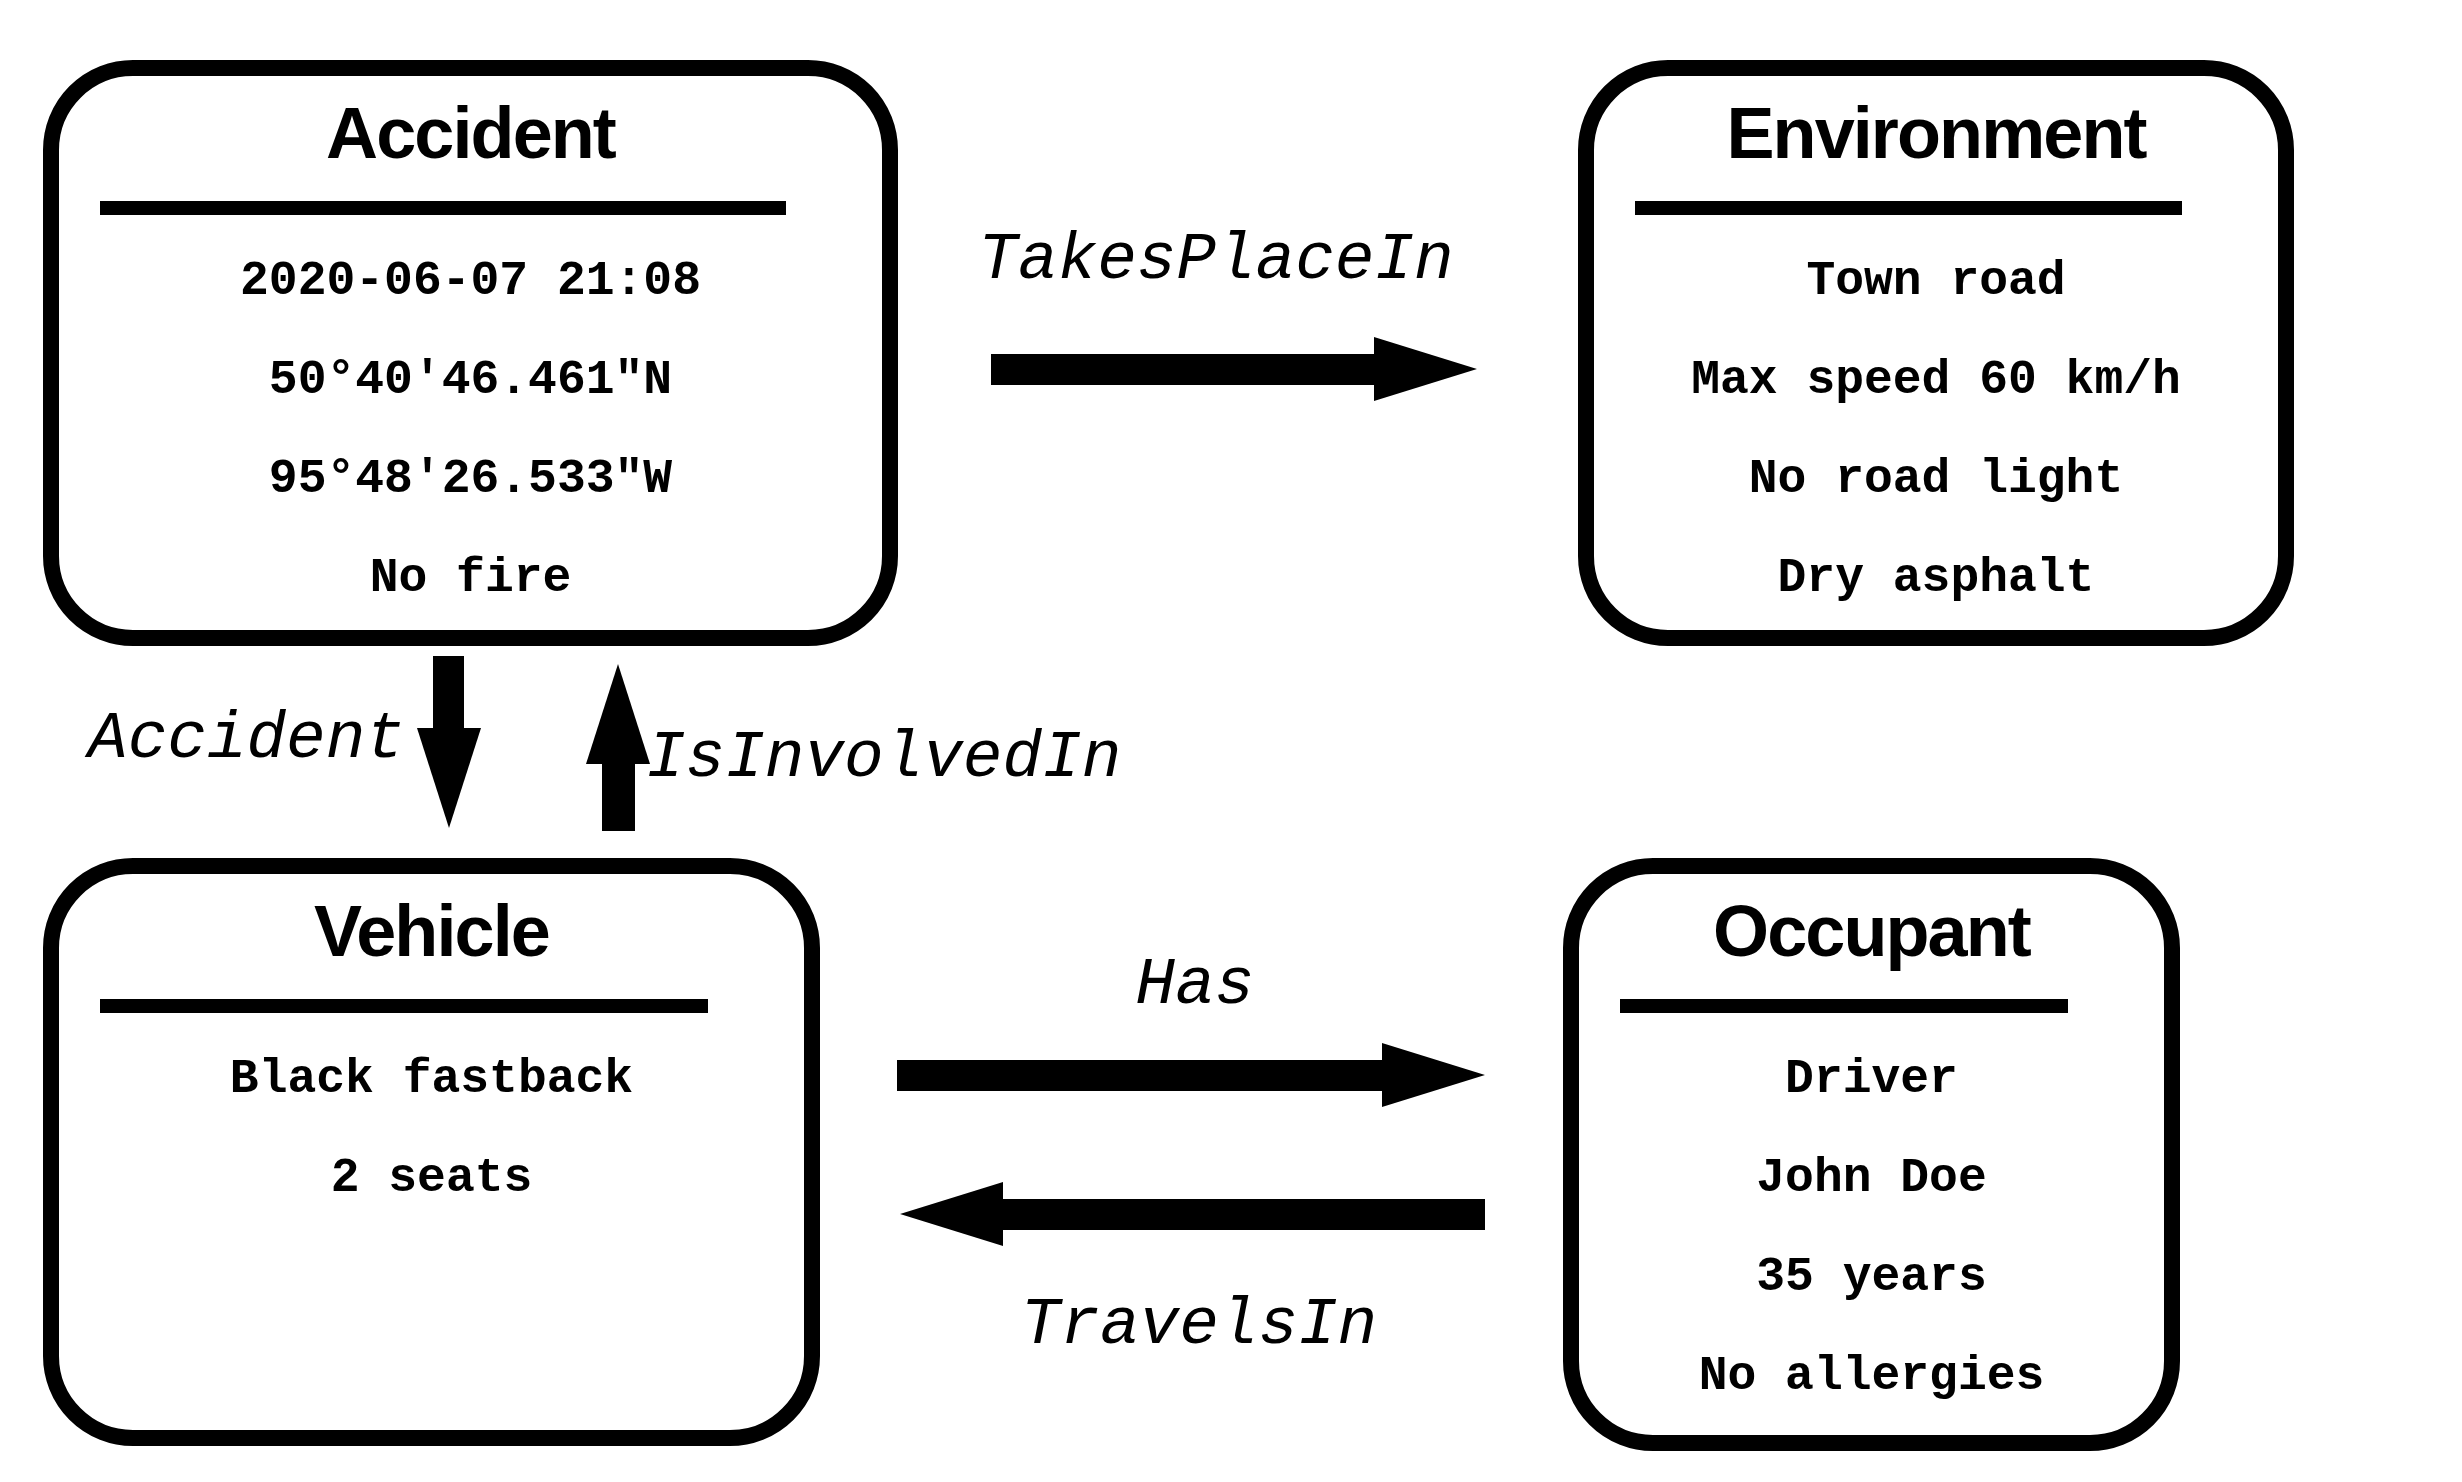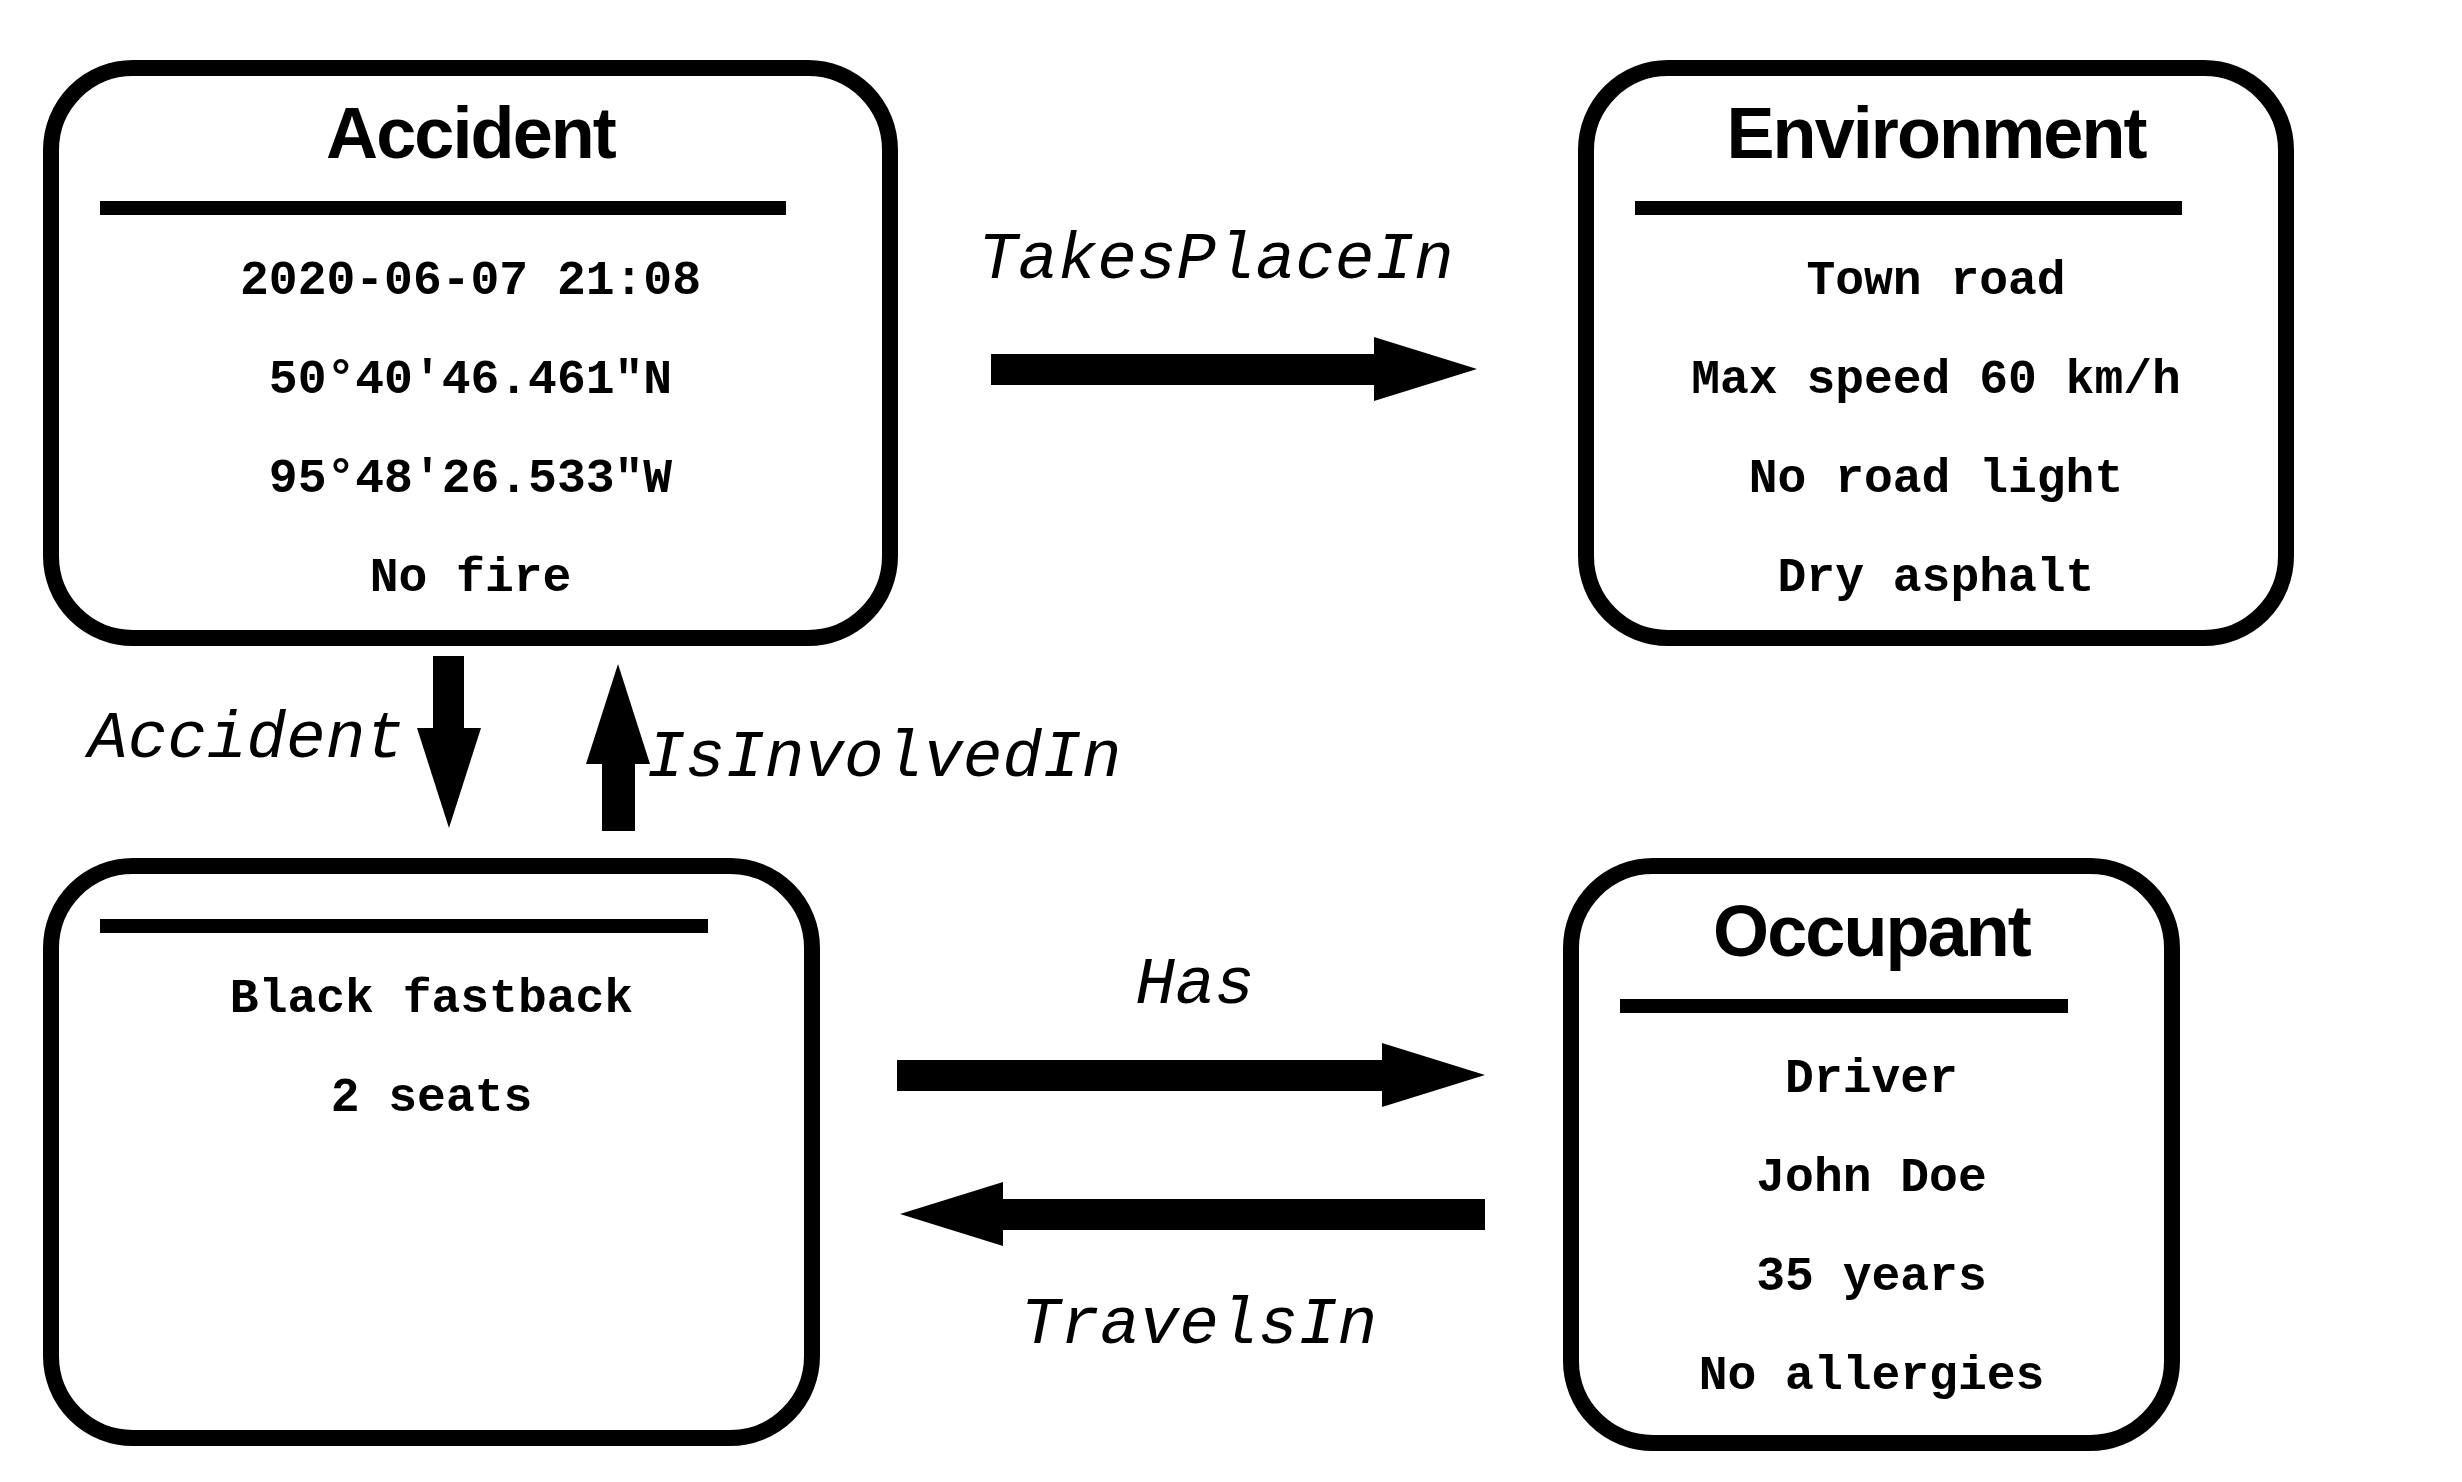--- a/index.html
+++ b/index.html
@@ -82,20 +82,21 @@
     <div class="divider"></div>
     <div class="node-body">
       <div class="node-line">Town road</div>
       <div class="node-line">Max speed 60 km/h</div>
       <div class="node-line">No road light</div>
       <div class="node-line">Dry asphalt</div>
     </div>
   </section>
 
   <section class="node" style="left:43px; top:858px; width:777px; height:588px">
+    <h2 class="node-title">Vehicle</h2>
     <div class="divider"></div>
     <div class="node-body">
       <div class="node-line">Black fastback</div>
       <div class="node-line">2 seats</div>
     </div>
   </section>
 
   <section class="node" style="left:1563px; top:858px; width:617px; height:593px">
     <h2 class="node-title">Occupant</h2>
     <div class="divider"></div>

